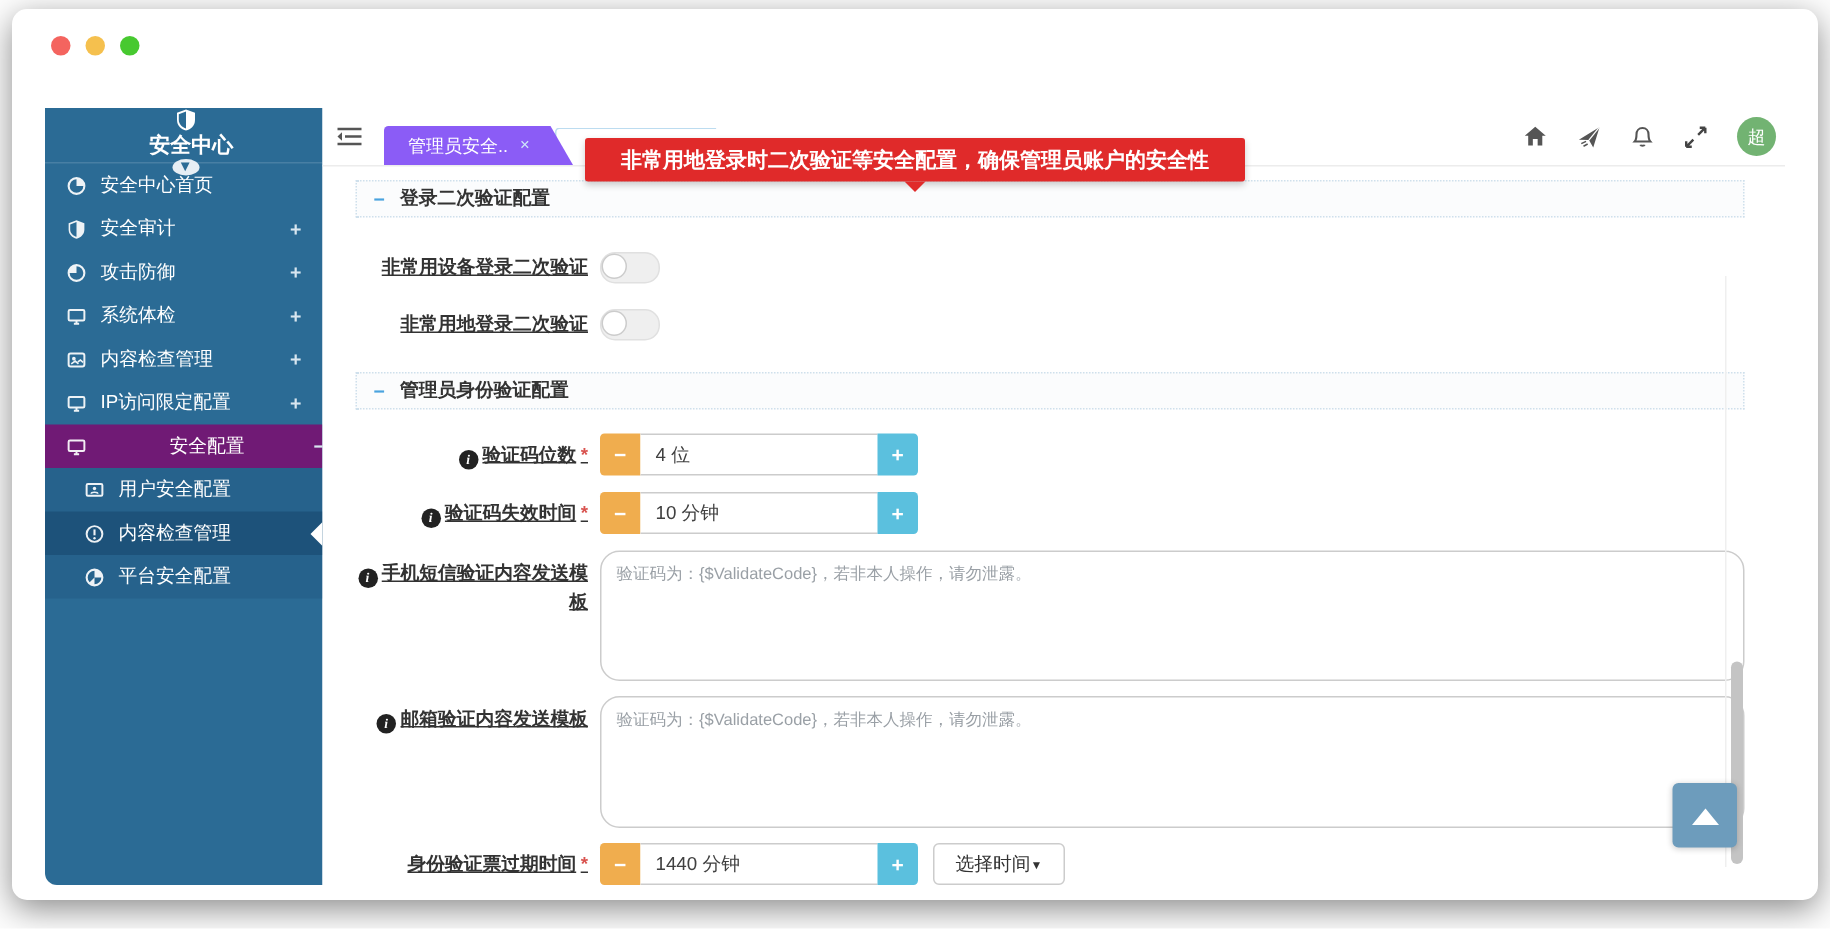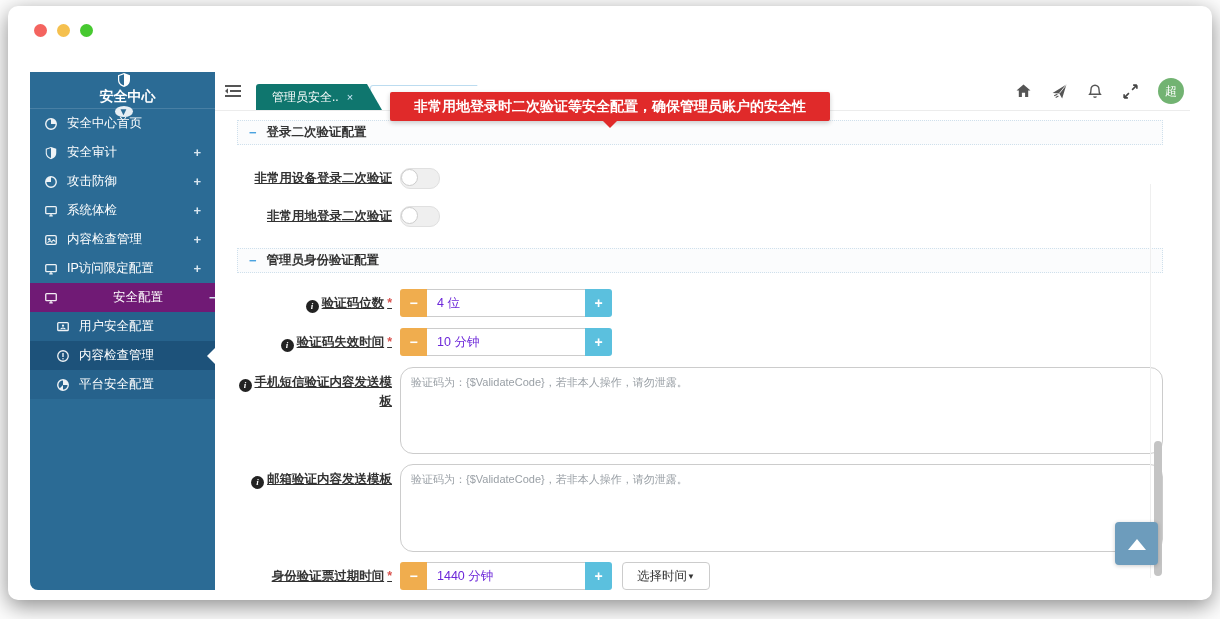--- a/index.html
+++ b/index.html
@@ -38,21 +38,21 @@
   .sb-sub .sb-item{padding-left:26px;}
   .sb-item.active{background:#1d527a;position:relative;}
   .sb-item.active::after{content:"";position:absolute;right:0;top:50%;margin-top:-8px;
     border:8px solid transparent;border-right-color:#fff;}
   
   .content{flex:1;position:relative;background:#fff;}
   .topbar{height:38px;display:flex;align-items:center;border-bottom:1px solid #ececec;position:relative;}
   .fold{margin-left:9px;color:#555;cursor:pointer;display:flex;}
   .tabs{display:flex;align-items:flex-end;height:38px;margin-left:14px;position:relative;}
   .tabs::after{content:"";position:absolute;left:0;bottom:0;width:250px;height:3px;background:#2196d3;}
-  .tab{height:26px;line-height:26px;padding:0 10px 0 16px;color:#fff;background:#0f766e;
+  .tab{height:26px;line-height:26px;padding:0 10px 0 16px;color:#fff;background:#8b5cf6;
     font-size:12px;border-radius:3px 3px 0 0;
     clip-path:polygon(0 0,calc(100% - 15px) 0,100% 100%,0 100%);
     display:flex;align-items:flex-start;min-width:100px;cursor:pointer;position:relative;z-index:2;}
   .tab .close{margin-left:8px;margin-right:14px;font-size:11px;color:#cfe9fa;cursor:pointer;}
   .tab-ghost{height:24px;width:120px;margin-left:-12px;background:#fff;border:1px solid #bcdcf0;
     border-bottom:none;border-radius:3px 3px 0 0;
     clip-path:polygon(0 0,calc(100% - 15px) 0,100% 100%,0 100%);z-index:1;cursor:pointer;}
   .top-icons{margin-left:auto;display:flex;align-items:center;gap:19px;margin-right:6px;}
   .top-icons .tico{color:#555;display:flex;cursor:pointer;}
   .avatar{width:26px;height:26px;border-radius:50%;background:#72b372;color:#fff;
@@ -80,21 +80,21 @@
   .toggle{width:38px;height:19px;border-radius:10px;background:#efefef;border:1px solid #e0e0e0;
     position:relative;cursor:pointer;}
   .toggle .knob{position:absolute;left:0px;top:0px;width:17px;height:17px;border-radius:50%;
     background:#fff;border:1px solid #ccc;box-sizing:border-box;}
   .stepper{display:flex;align-items:stretch;height:28px;}
   .step-btn{width:27px;display:flex;align-items:center;justify-content:center;color:#fff;
     font-weight:bold;font-size:14px;cursor:pointer;border:none;}
   .step-minus{background:#f0ad4e;border-radius:3px 0 0 3px;}
   .step-plus{background:#5bc0de;border-radius:0 3px 3px 0;}
   .step-input{width:158px;border:1px solid #ccc;border-left:none;border-right:none;
-    padding:0 10px;font-size:12.5px;color:#6d28d9;outline:none;box-sizing:border-box;
+    padding:0 10px;font-size:12.5px;color:#404040;outline:none;box-sizing:border-box;
     font-family:"Liberation Sans","DejaVu Sans",sans-serif;}
   .txa{width:806px;border:1px solid #ccc;border-radius:13px;padding:7px 10px;font-size:11px;
     color:#555;box-sizing:border-box;resize:both;
     font-family:"Liberation Sans","DejaVu Sans",sans-serif;}
   .txa::placeholder{color:#9aa0a6;}
   .txa.h1{height:87px;}
   .txa.h2{height:88px;}
   .select-btn{margin-left:10px;height:28px;min-width:88px;border:1px solid #ccc;border-radius:4px;
     background:#fff;display:flex;align-items:center;justify-content:center;
     font-size:12.5px;color:#333;cursor:pointer;padding:0 10px;}

